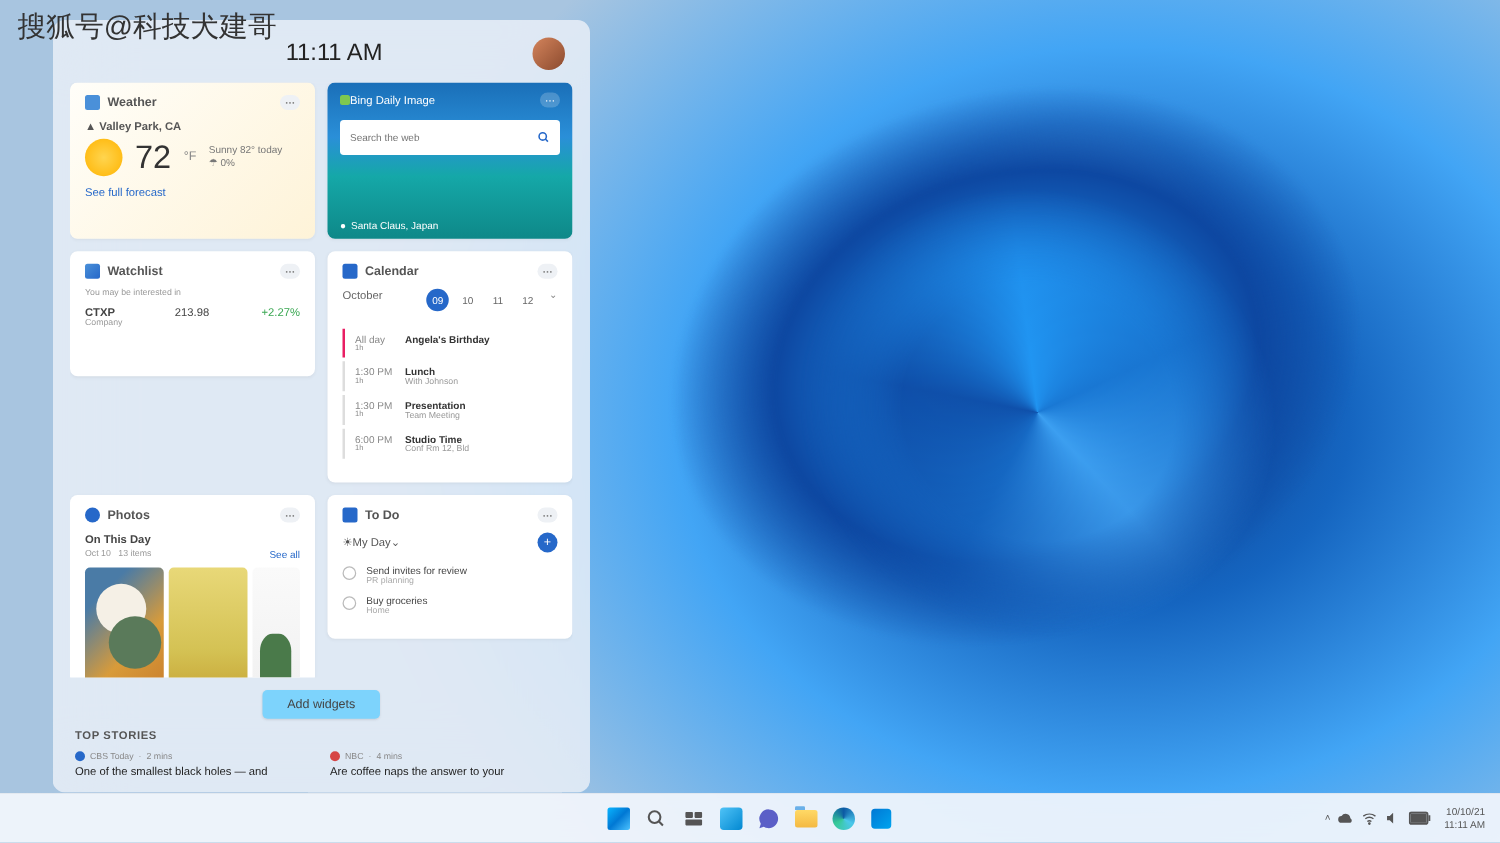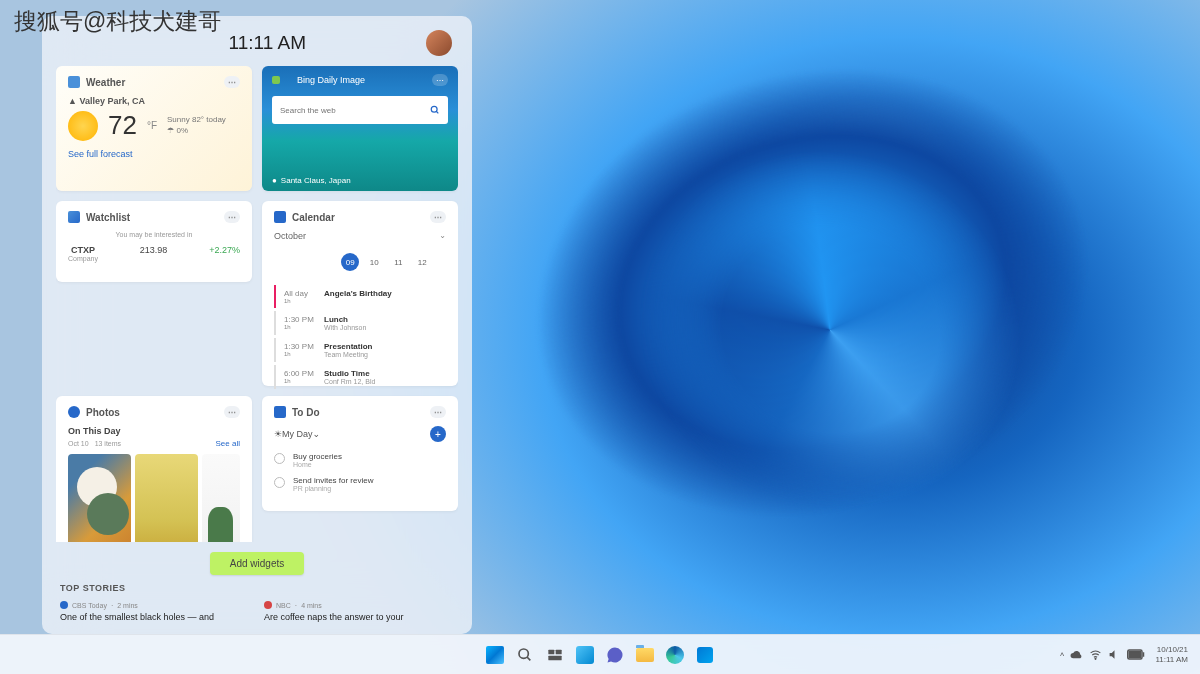--- a/index.html
+++ b/index.html
@@ -56,33 +56,33 @@
 .weather-link { font-size: 9px; color: #2668c9; margin-top: 8px; cursor: pointer; }
 
 
 .bing { height: 125px; padding: 0; overflow: hidden; background: linear-gradient(180deg, #1a6fb8 0%, #2a8fd8 35%, #15a8a8 60%, #0e8888 100%); color: #fff; }
 .bing-top { display: flex; justify-content: space-between; align-items: center; padding: 8px 10px 6px; font-size: 9px; }
 .bing-search { margin: 4px 10px; background: #fff; border-radius: 3px; height: 28px; display: flex; align-items: center; padding: 0 8px; }
 .bing-search input { border: none; outline: none; font-size: 8px; flex: 1; color: #888; background: transparent; }
 .bing-caption { position: absolute; bottom: 6px; left: 10px; font-size: 8px; display: flex; align-items: center; gap: 4px; }
 
 
-.finance { height: 81px; text-align: center; }
+.finance { height: 100px; }
 .fin-row { display: flex; justify-content: space-between; align-items: baseline; font-size: 9px; padding: 3px 0; }
 .fin-sym { font-weight: 600; color: #444; }
 .fin-sub { font-size: 7px; color: #999; }
 .fin-val { color: #444; }
 .fin-neg { color: #d64545; }
 .fin-pos { color: #3ba853; }
 .fin-note { font-size: 7px; color: #999; margin: 4px 0; }
 
 
 .calendar { height: 185px; grid-row: span 1; }
 .cal-month { font-size: 9px; color: #666; margin-bottom: 6px; display: flex; align-items: flex-start; gap: 8px; }
-.cal-days { display: flex; gap: 6px; margin-bottom: 8px; margin-top: 22px; }
+.cal-days { display: flex; gap: 6px; margin-bottom: 8px; }
 .cal-day { width: 18px; height: 18px; border-radius: 50%; display: flex; align-items: center; justify-content: center; font-size: 8px; color: #666; }
 .cal-day.active { background: #2668c9; color: #fff; }
 .cal-event { display: flex; gap: 8px; padding: 4px 0; border-left: 2px solid #ddd; padding-left: 8px; margin-bottom: 3px; }
 .cal-event.pink { border-color: #e91e63; }
 .cal-time { font-size: 8px; color: #888; width: 32px; }
 .cal-title { font-size: 8px; color: #333; font-weight: 600; }
 .cal-sub { font-size: 7px; color: #999; }
 
 
 .photos { height: 185px; }
@@ -100,21 +100,21 @@
 
 
 .todo { height: 115px; }
 .todo-head { display: flex; align-items: center; font-size: 9px; color: #555; margin-bottom: 6px; }
 .todo-add { margin-left: auto; width: 16px; height: 16px; border-radius: 50%; background: #2668c9; color: #fff; display: flex; align-items: center; justify-content: center; font-size: 10px; cursor: pointer; }
 .todo-item { display: flex; align-items: flex-start; gap: 8px; padding: 4px 0; }
 .todo-circle { width: 11px; height: 11px; border: 1.5px solid #bbb; border-radius: 50%; flex-shrink: 0; margin-top: 1px; }
 .todo-text { font-size: 8px; color: #444; }
 .todo-sub { font-size: 7px; color: #aaa; }
 
-.add-widgets { margin: 10px auto 8px; padding: 6px 20px; background: #bef264; border-radius: 4px; font-size: 10px; color: #444; cursor: pointer; box-shadow: 0 1px 2px rgba(0,0,0,0.1); }
+.add-widgets { margin: 10px auto 8px; padding: 6px 20px; background: #7dd3fc; border-radius: 4px; font-size: 10px; color: #444; cursor: pointer; box-shadow: 0 1px 2px rgba(0,0,0,0.1); }
 
 .stories { padding: 0 4px; }
 .stories-label { font-size: 9px; font-weight: 700; color: #555; letter-spacing: 0.5px; margin-bottom: 8px; }
 .stories-row { display: flex; gap: 14px; align-items: flex-end; }
 .story { flex: 1; }
 .story-src { font-size: 7px; color: #888; display: flex; align-items: center; gap: 4px; margin-bottom: 3px; }
 .story-dot { width: 8px; height: 8px; border-radius: 50%; }
 .story-title { font-size: 9px; color: #222; line-height: 1.3; }
 
 .taskbar {
@@ -161,21 +161,21 @@
         <div class="weather-desc">
           <div>Sunny 82° today</div>
           <div>☂ 0%</div>
         </div>
       </div>
       <div class="weather-link">See full forecast</div>
     </div>
 
     <div class="widget bing">
       <div class="bing-top">
-        <span style="display:flex;align-items:center;gap:17px">
+        <span style="display:flex;align-items:center;gap:0">
             <span style="width:8px;height:8px;background:#7ec850;border-radius:2px"></span>
             <span>Bing Daily Image</span>
           </span>
         <span class="widget-more" style="background:rgba(255,255,255,0.2);color:#fff">⋯</span>
       </div>
       <div class="bing-search">
         <input placeholder="Search the web" style="">
         <svg width="10" height="10" viewBox="0 0 24 24" fill="none" stroke="#2668c9" stroke-width="3">
             <circle cx="10" cy="10" r="7"></circle>
             <line x1="20" y1="20" x2="15" y2="15"></line>
@@ -279,29 +279,29 @@
       <div class="todo-head">
         <span>☀ </span>
           <span>My Day</span>
           <span> ⌄</span>
         <div class="todo-add">+</div>
       </div>
       <div id="todo-items">
           <div class="todo-item">
             <div class="todo-circle"></div>
             <div>
+              <div class="todo-text">Send invites for review</div>
+              <div class="todo-sub">PR planning</div>
+            </div>
+          </div>
+          <div class="todo-item">
+            <div class="todo-circle"></div>
+            <div>
               <div class="todo-text">Buy groceries</div>
               <div class="todo-sub">Home</div>
-            </div>
-          </div>
-          <div class="todo-item">
-            <div class="todo-circle"></div>
-            <div>
-              <div class="todo-text">Send invites for review</div>
-              <div class="todo-sub">PR planning</div>
             </div>
           </div>
         </div>
     </div>
 
   </div>
 
   <div class="add-widgets">Add widgets</div>
 
   <div class="stories">

